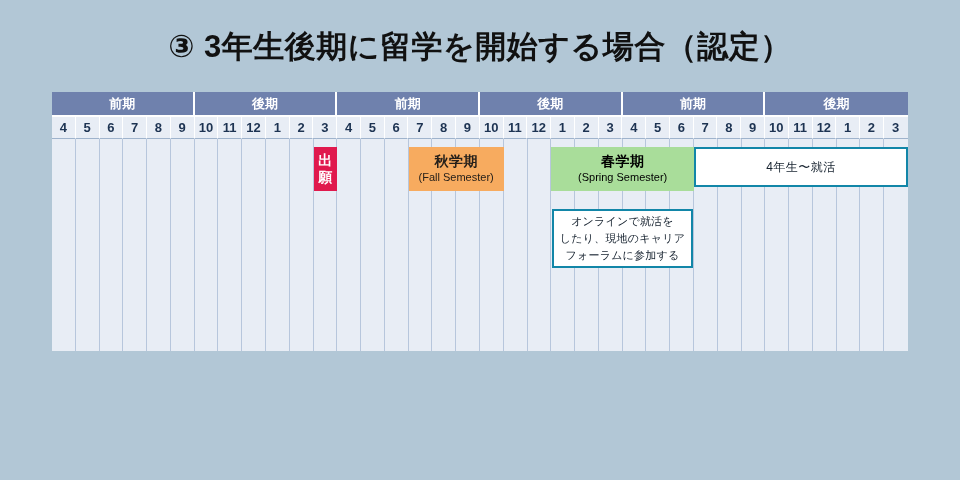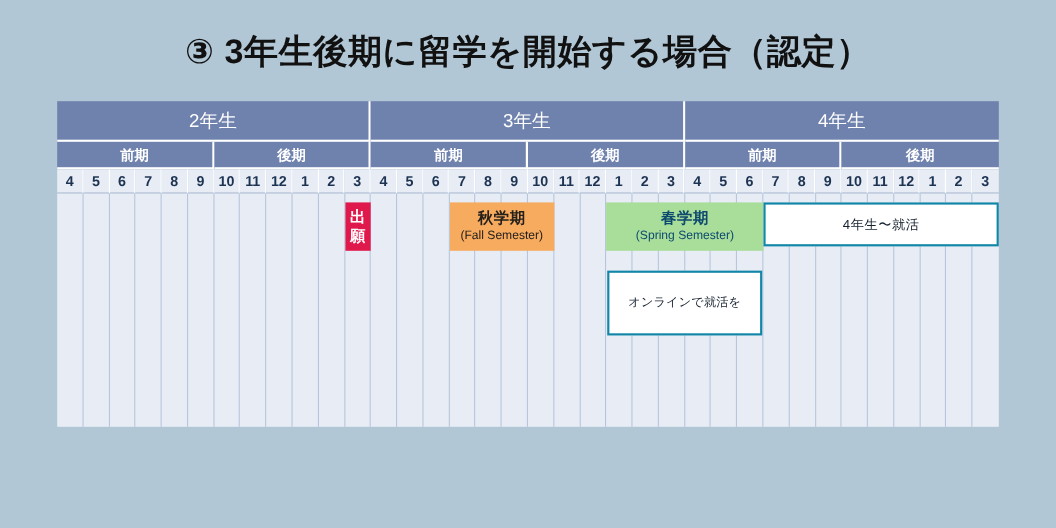--- a/index.html
+++ b/index.html
@@ -134,21 +134,21 @@
     color: #ffffff;
   }
   #block-application .ja { font-size: 14px; }
 
   #block-fall {
     background: #f7ab5f;
     color: #26201a;
   }
   #block-spring {
     background: #a9dd9a;
-    color: #0c4a6e;
+    color: #000000;
   }
   #block-jobhunt {
     background: #ffffff;
     border: 2px solid #1286a8;
     color: #15212e;
   }
   #block-jobhunt .ja { font-size: 12px; font-weight: normal; }
 
   #callout-online {
     position: absolute;
@@ -165,31 +165,20 @@
     letter-spacing: 0.2px;
   }
 </style>
 </head>
 <body>
 
 <div id="page-title">③ 3年生後期に留学を開始する場合（認定）</div>
 
 <div id="gantt">
 
-  <div class="hdr-row" id="row-years">
-      <div class="year-cell" style="width: 285.333px; flex: 0 0 285.333px;">
-        <span>2年生</span>
-      </div>
-      <div class="year-cell" style="width: 285.333px; flex: 0 0 285.333px;">
-        <span>3年生</span>
-      </div>
-      <div class="year-cell" style="width: 285.333px; flex: 0 0 285.333px;">
-        <span>4年生</span>
-      </div>
-    </div>
   <div class="hdr-row" id="row-terms">
       <div class="term-cell" style="width: 142.667px; flex: 0 0 142.667px;">
         <span>前期</span>
       </div>
       <div class="term-cell" style="width: 142.667px; flex: 0 0 142.667px;">
         <span>後期</span>
       </div>
       <div class="term-cell" style="width: 142.667px; flex: 0 0 142.667px;">
         <span>前期</span>
       </div>
@@ -365,16 +354,18 @@
       <span class="ja">春学期</span>
       <span class="en">(Spring Semester)</span>
     </div>
 
     <div class="block" id="block-jobhunt" style="left: 642px; width: 214px; top: 8px; height: 40px;">
       <span class="ja">4年生〜就活</span>
     </div>
 
     <div id="callout-online" style="left: 500.333px; width: 140.289px; top: 70px; height: 59px;">
         <div>オンラインで就活を</div>
+        <div>したり、現地のキャリア</div>
+        <div>フォーラムに参加する</div>
       </div>
 
   </div>
 </div>
 
 </body></html>

